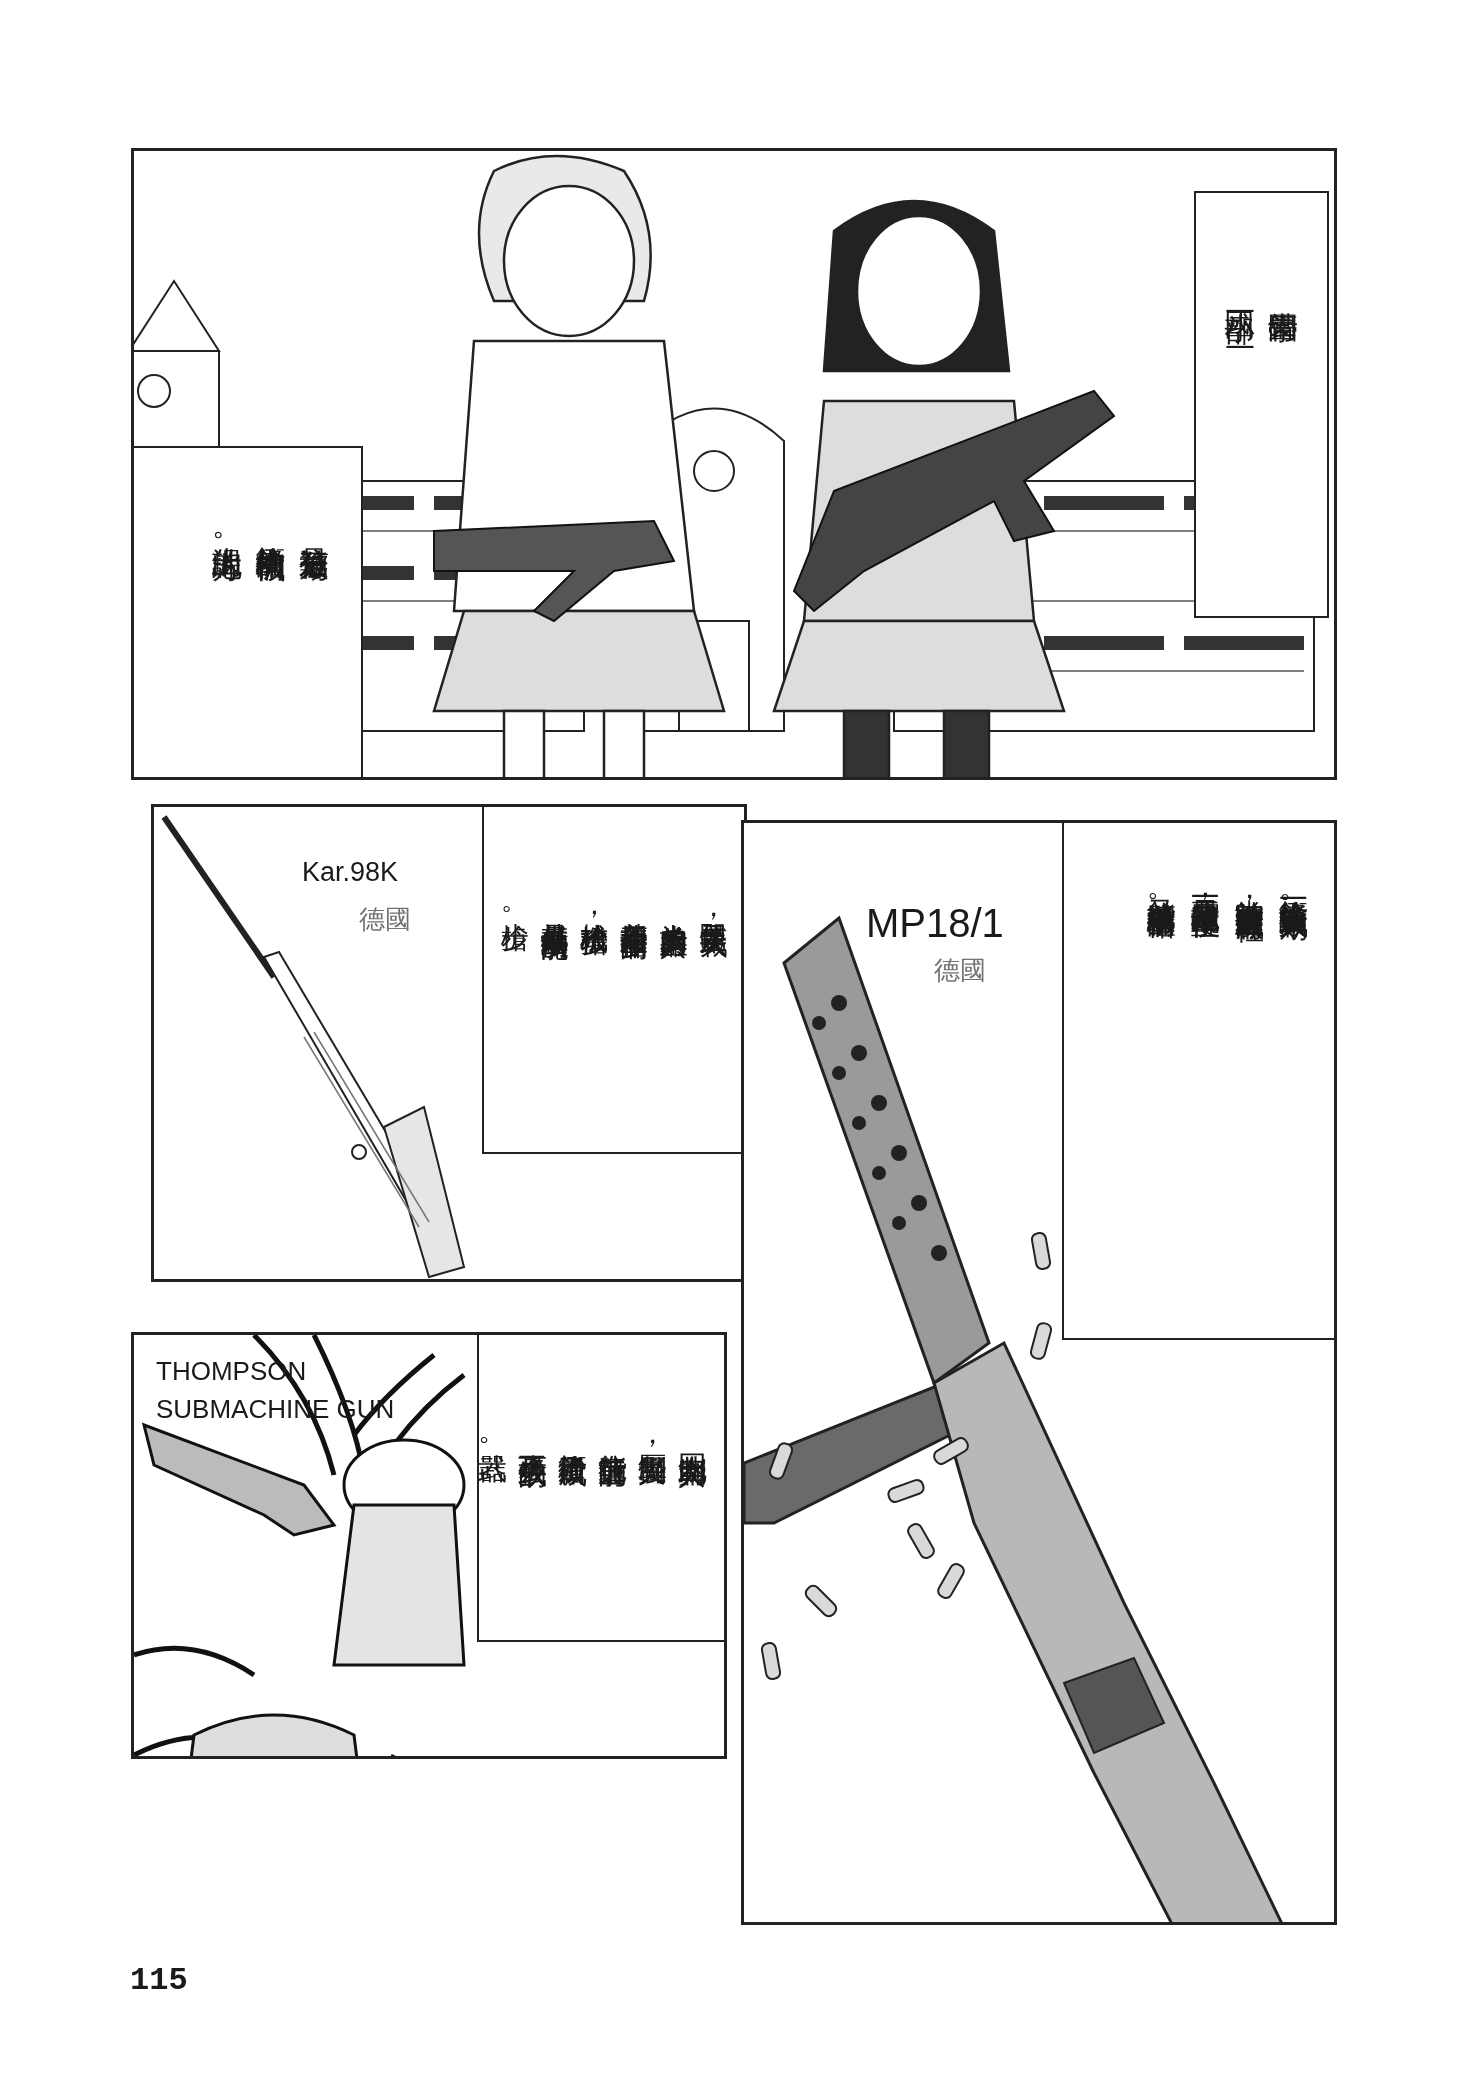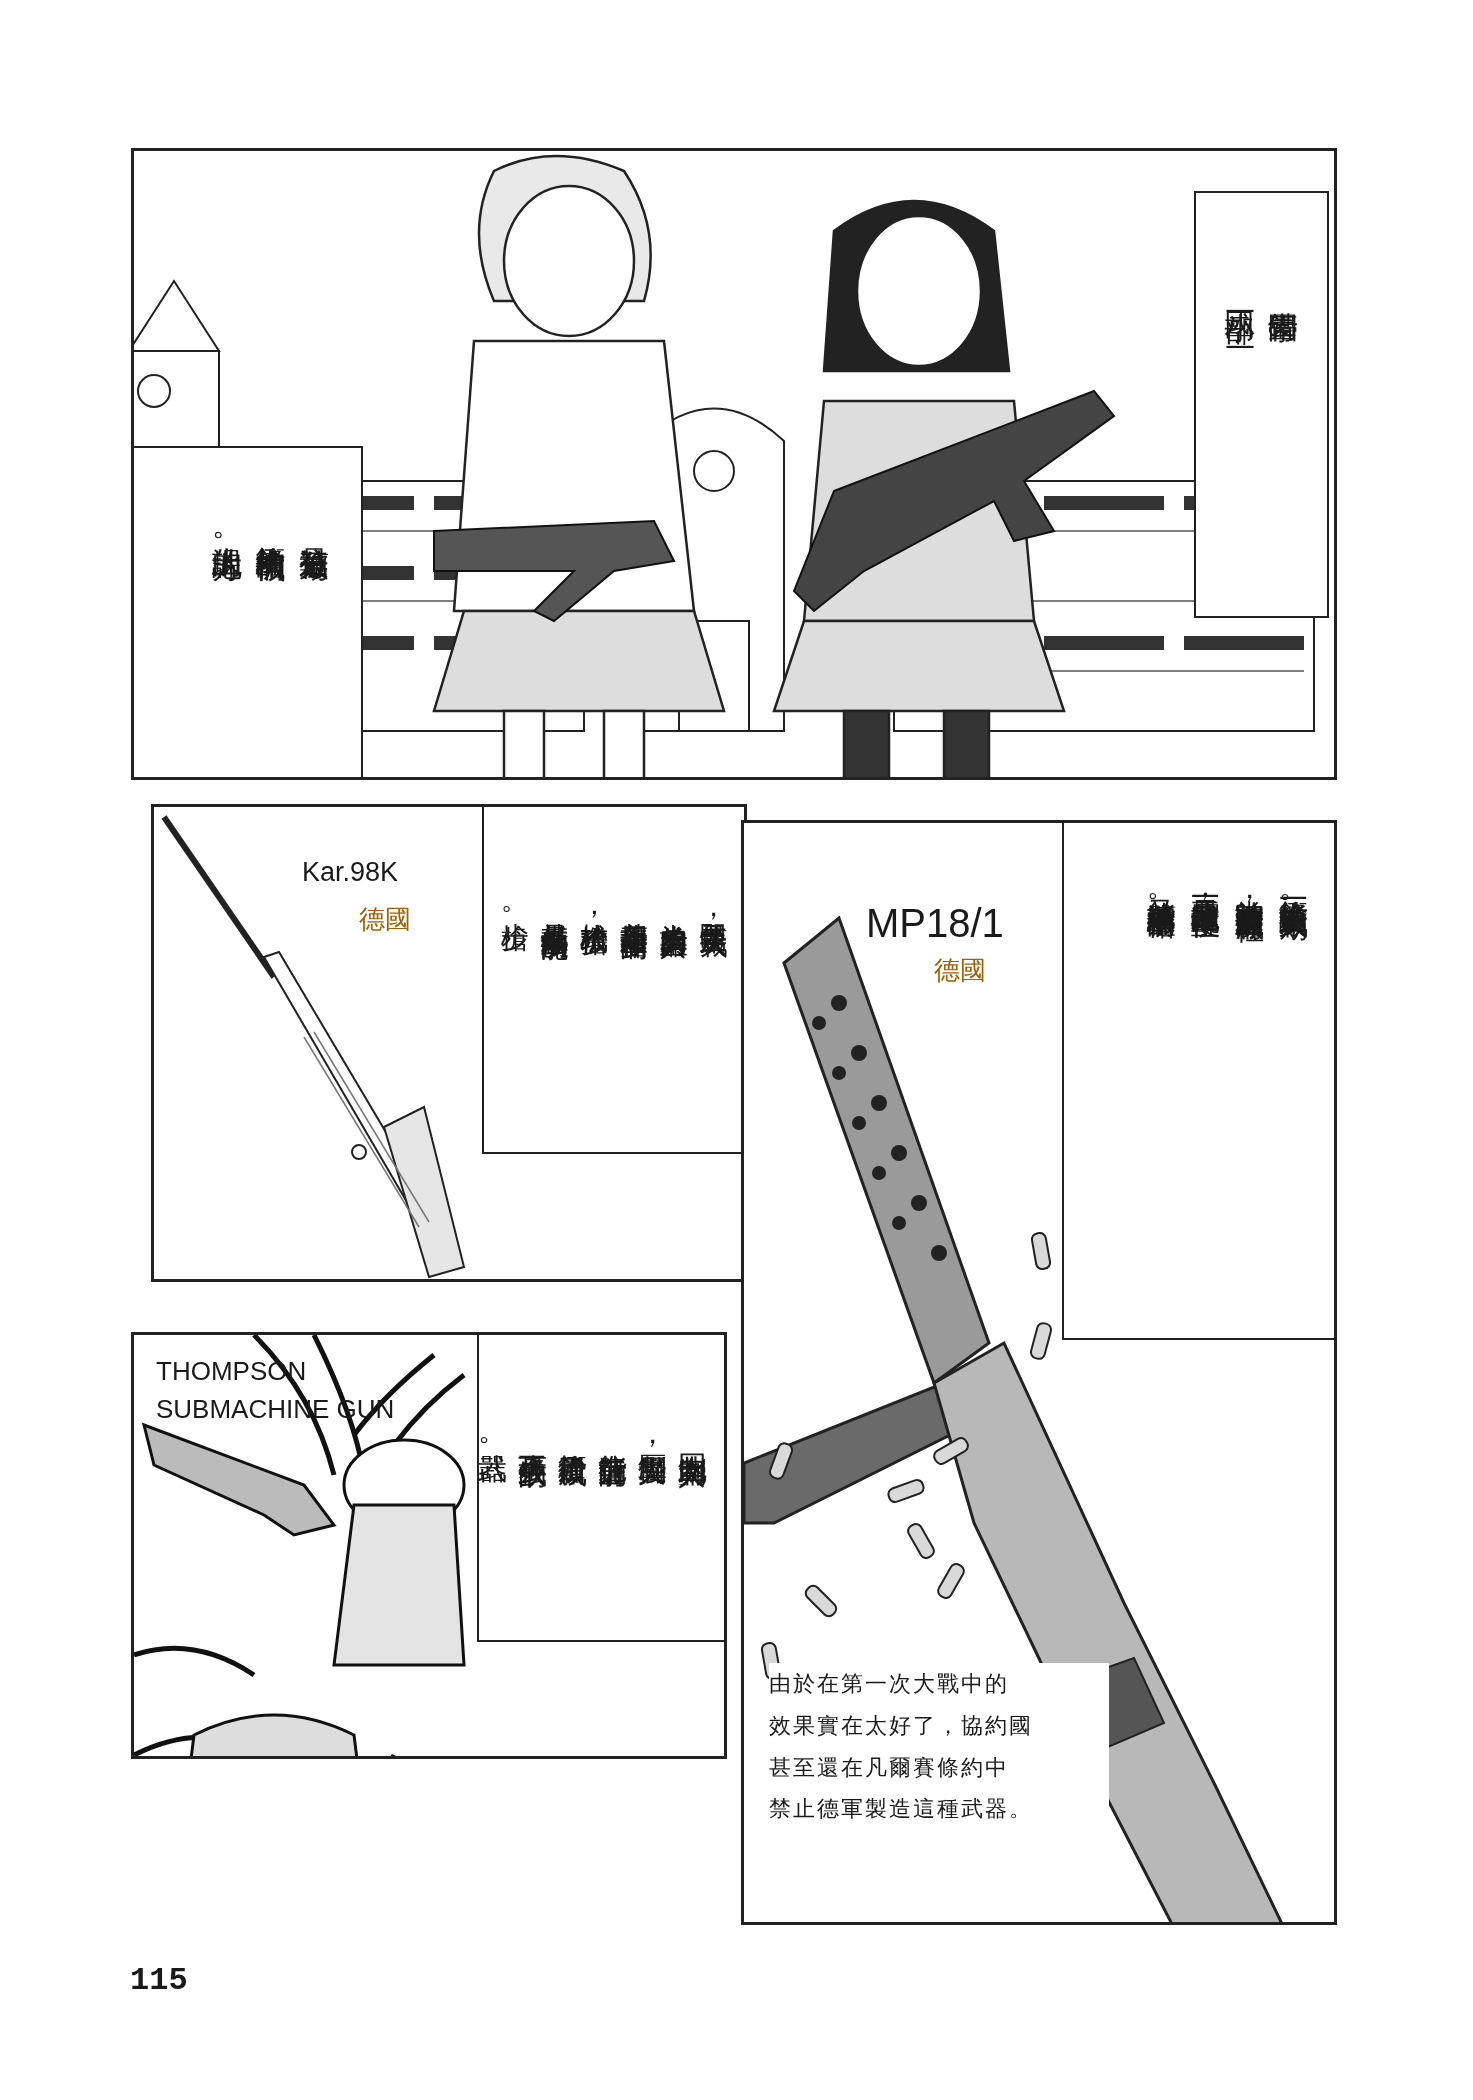--- a/index.html
+++ b/index.html
@@ -12,21 +12,21 @@
   .vtext {
     writing-mode: vertical-rl;
     text-orientation: upright;
     font-size: 30px;
     line-height: 1.45;
     letter-spacing: 1px;
     color: #1a1a1a;
   }
   .htext { font-size: 22px; line-height: 1.9; color: #1a1a1a; letter-spacing: 2px; }
   .label-en { font-family: "Liberation Sans", sans-serif; font-size: 27px; color: #1a1a1a; }
-  .label-cn { font-size: 26px; color: #a16207; }
+  .label-cn { font-size: 26px; color: #737373; }
 
   svg { position: absolute; display: block; }
 
   .page-number {
     position: absolute; left: 130px; top: 1962px;
     font-family: Liberation Mono, monospace; font-weight: bold; font-size: 32px; color: #1a1a1a;
   }
 </style>
 </head>
 <body>
@@ -180,26 +180,20 @@
 
   <div class="box" style="left:318px; top:-3px; width:281px; height:520px; padding:55px 25px 0 0;">
     <div class="vtext" style="height:450px; float:right; font-size:29px; line-height:1.52;">
       <span>衝鋒槍誕生於第一次大戰末期。</span><br>
       <span>當時於狹窄空間進行的壕溝戰裡，</span><br>
       <span>最需要的是一種既小型輕便，</span><br>
       <span>又能連續發射手槍彈的槍種。</span>
     </div>
   </div>
 
-  <div class="htext" style="position:absolute; left:25px; top:840px; width:340px; background:#fff;">
-    <div>由於在第一次大戰中的</div>
-    <div>效果實在太好了，協約國</div>
-    <div>甚至還在凡爾賽條約中</div>
-    <div>禁止德軍製造這種武器。</div>
-  </div>
 </div>
 
 <div class="panel" style="left:131px; top:1332px; width:596px; height:427px;">
   <svg width="596" height="593" style="left:0;top:0;">
 
     <g stroke="#111" stroke-width="5" fill="none">
       <path d="M120 0 Q180 60 200 140"></path>
         <path d="M180 0 Q220 80 230 140"></path>
       <path d="M300 20 Q250 60 220 100"></path>
         <path d="M330 40 Q290 70 260 110"></path>

